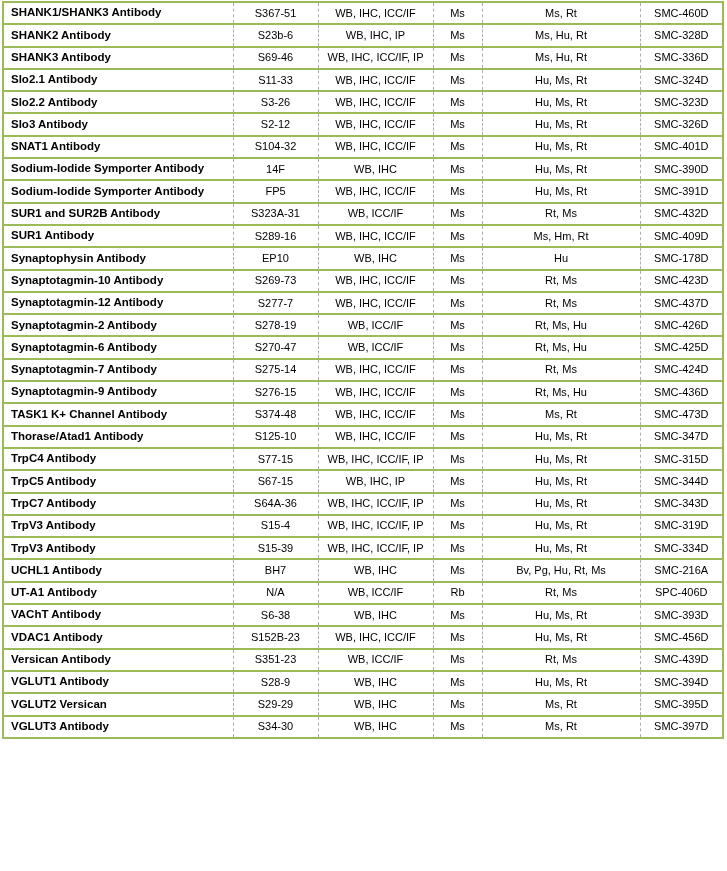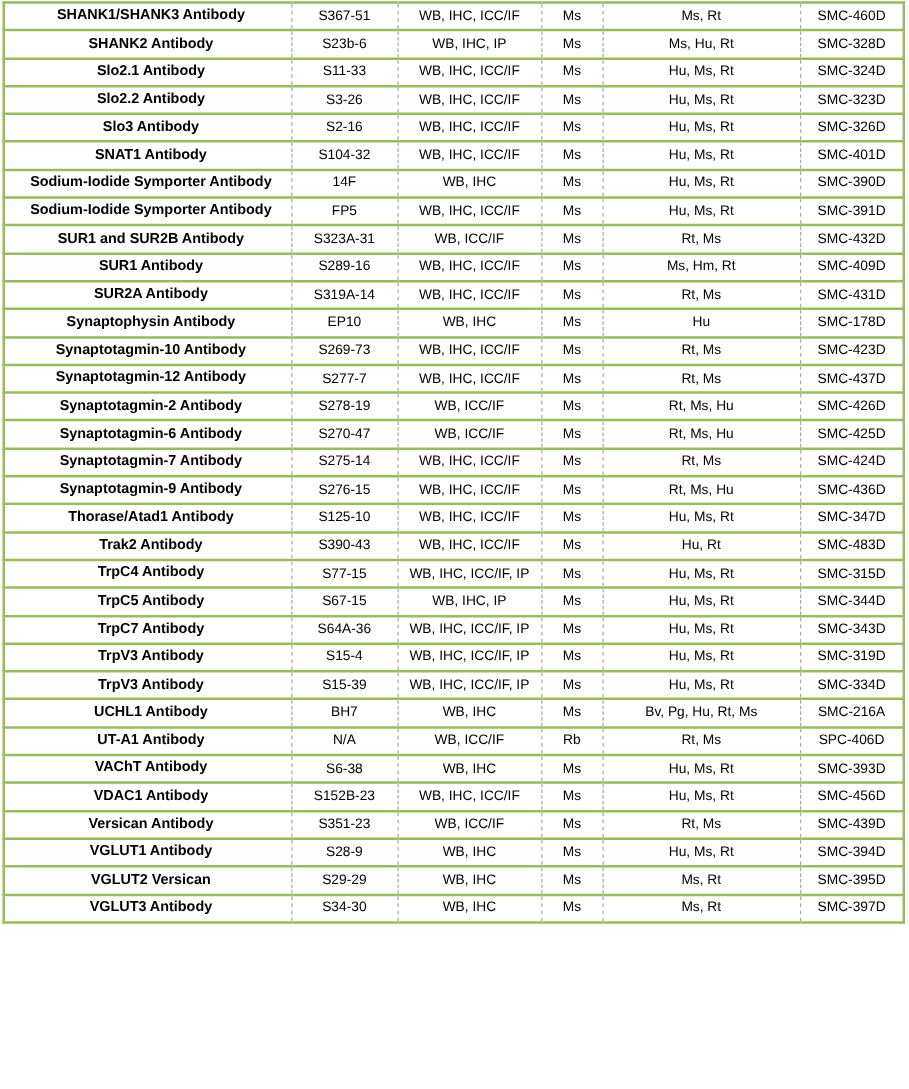--- a/index.html
+++ b/index.html
@@ -36,21 +36,21 @@
     font-size:11px;
     line-height:1;
     color:var(--text);
     white-space:nowrap;
     overflow:hidden;
     text-align:center;
     vertical-align:middle;
     padding:0 2px;
   }
   td.name-cell{
-    text-align:center;
+    text-align:left;
     font-weight:bold;
     font-size:11.5px;
     padding-left:7px;
   }
   
   td:first-child{ border-left:2px solid var(--border-green); }
   td:last-child{ border-right:2px solid var(--border-green); }
 </style>
 </head>
 <body>
@@ -76,38 +76,46 @@
   </tr>
         <tr>
     <td class="name-cell">SHANK2 Antibody</td>
     <td>S23b-6</td>
     <td>WB, IHC, IP</td>
     <td>Ms</td>
     <td>Ms, Hu, Rt</td>
     <td>SMC-328D</td>
   </tr>
         <tr>
+    <td class="name-cell">SHANK3 Antibody</td>
+    <td>S69-46</td>
+    <td>WB, IHC, ICC/IF, IP</td>
+    <td>Ms</td>
+    <td>Ms, Hu, Rt</td>
+    <td>SMC-336D</td>
+  </tr>
+        <tr>
     <td class="name-cell">Slo2.1 Antibody</td>
     <td>S11-33</td>
     <td>WB, IHC, ICC/IF</td>
     <td>Ms</td>
     <td>Hu, Ms, Rt</td>
     <td>SMC-324D</td>
   </tr>
         <tr>
     <td class="name-cell">Slo2.2 Antibody</td>
     <td>S3-26</td>
     <td>WB, IHC, ICC/IF</td>
     <td>Ms</td>
     <td>Hu, Ms, Rt</td>
     <td>SMC-323D</td>
   </tr>
         <tr>
     <td class="name-cell">Slo3 Antibody</td>
-    <td>S2-16</td>
+    <td>S2-12</td>
     <td>WB, IHC, ICC/IF</td>
     <td>Ms</td>
     <td>Hu, Ms, Rt</td>
     <td>SMC-326D</td>
   </tr>
         <tr>
     <td class="name-cell">SNAT1 Antibody</td>
     <td>S104-32</td>
     <td>WB, IHC, ICC/IF</td>
     <td>Ms</td>
@@ -140,28 +148,20 @@
   </tr>
         <tr>
     <td class="name-cell">SUR1 Antibody</td>
     <td>S289-16</td>
     <td>WB, IHC, ICC/IF</td>
     <td>Ms</td>
     <td>Ms, Hm, Rt</td>
     <td>SMC-409D</td>
   </tr>
         <tr>
-    <td class="name-cell">SUR2A Antibody</td>
-    <td>S319A-14</td>
-    <td>WB, IHC, ICC/IF</td>
-    <td>Ms</td>
-    <td>Rt, Ms</td>
-    <td>SMC-431D</td>
-  </tr>
-        <tr>
     <td class="name-cell">Synaptophysin Antibody</td>
     <td>EP10</td>
     <td>WB, IHC</td>
     <td>Ms</td>
     <td>Hu</td>
     <td>SMC-178D</td>
   </tr>
         <tr>
     <td class="name-cell">Synaptotagmin-10 Antibody</td>
     <td>S269-73</td>
@@ -204,34 +204,34 @@
   </tr>
         <tr>
     <td class="name-cell">Synaptotagmin-9 Antibody</td>
     <td>S276-15</td>
     <td>WB, IHC, ICC/IF</td>
     <td>Ms</td>
     <td>Rt, Ms, Hu</td>
     <td>SMC-436D</td>
   </tr>
         <tr>
+    <td class="name-cell">TASK1 K+ Channel Antibody</td>
+    <td>S374-48</td>
+    <td>WB, IHC, ICC/IF</td>
+    <td>Ms</td>
+    <td>Ms, Rt</td>
+    <td>SMC-473D</td>
+  </tr>
+        <tr>
     <td class="name-cell">Thorase/Atad1 Antibody</td>
     <td>S125-10</td>
     <td>WB, IHC, ICC/IF</td>
     <td>Ms</td>
     <td>Hu, Ms, Rt</td>
     <td>SMC-347D</td>
-  </tr>
-        <tr>
-    <td class="name-cell">Trak2 Antibody</td>
-    <td>S390-43</td>
-    <td>WB, IHC, ICC/IF</td>
-    <td>Ms</td>
-    <td>Hu, Rt</td>
-    <td>SMC-483D</td>
   </tr>
         <tr>
     <td class="name-cell">TrpC4 Antibody</td>
     <td>S77-15</td>
     <td>WB, IHC, ICC/IF, IP</td>
     <td>Ms</td>
     <td>Hu, Ms, Rt</td>
     <td>SMC-315D</td>
   </tr>
         <tr>

